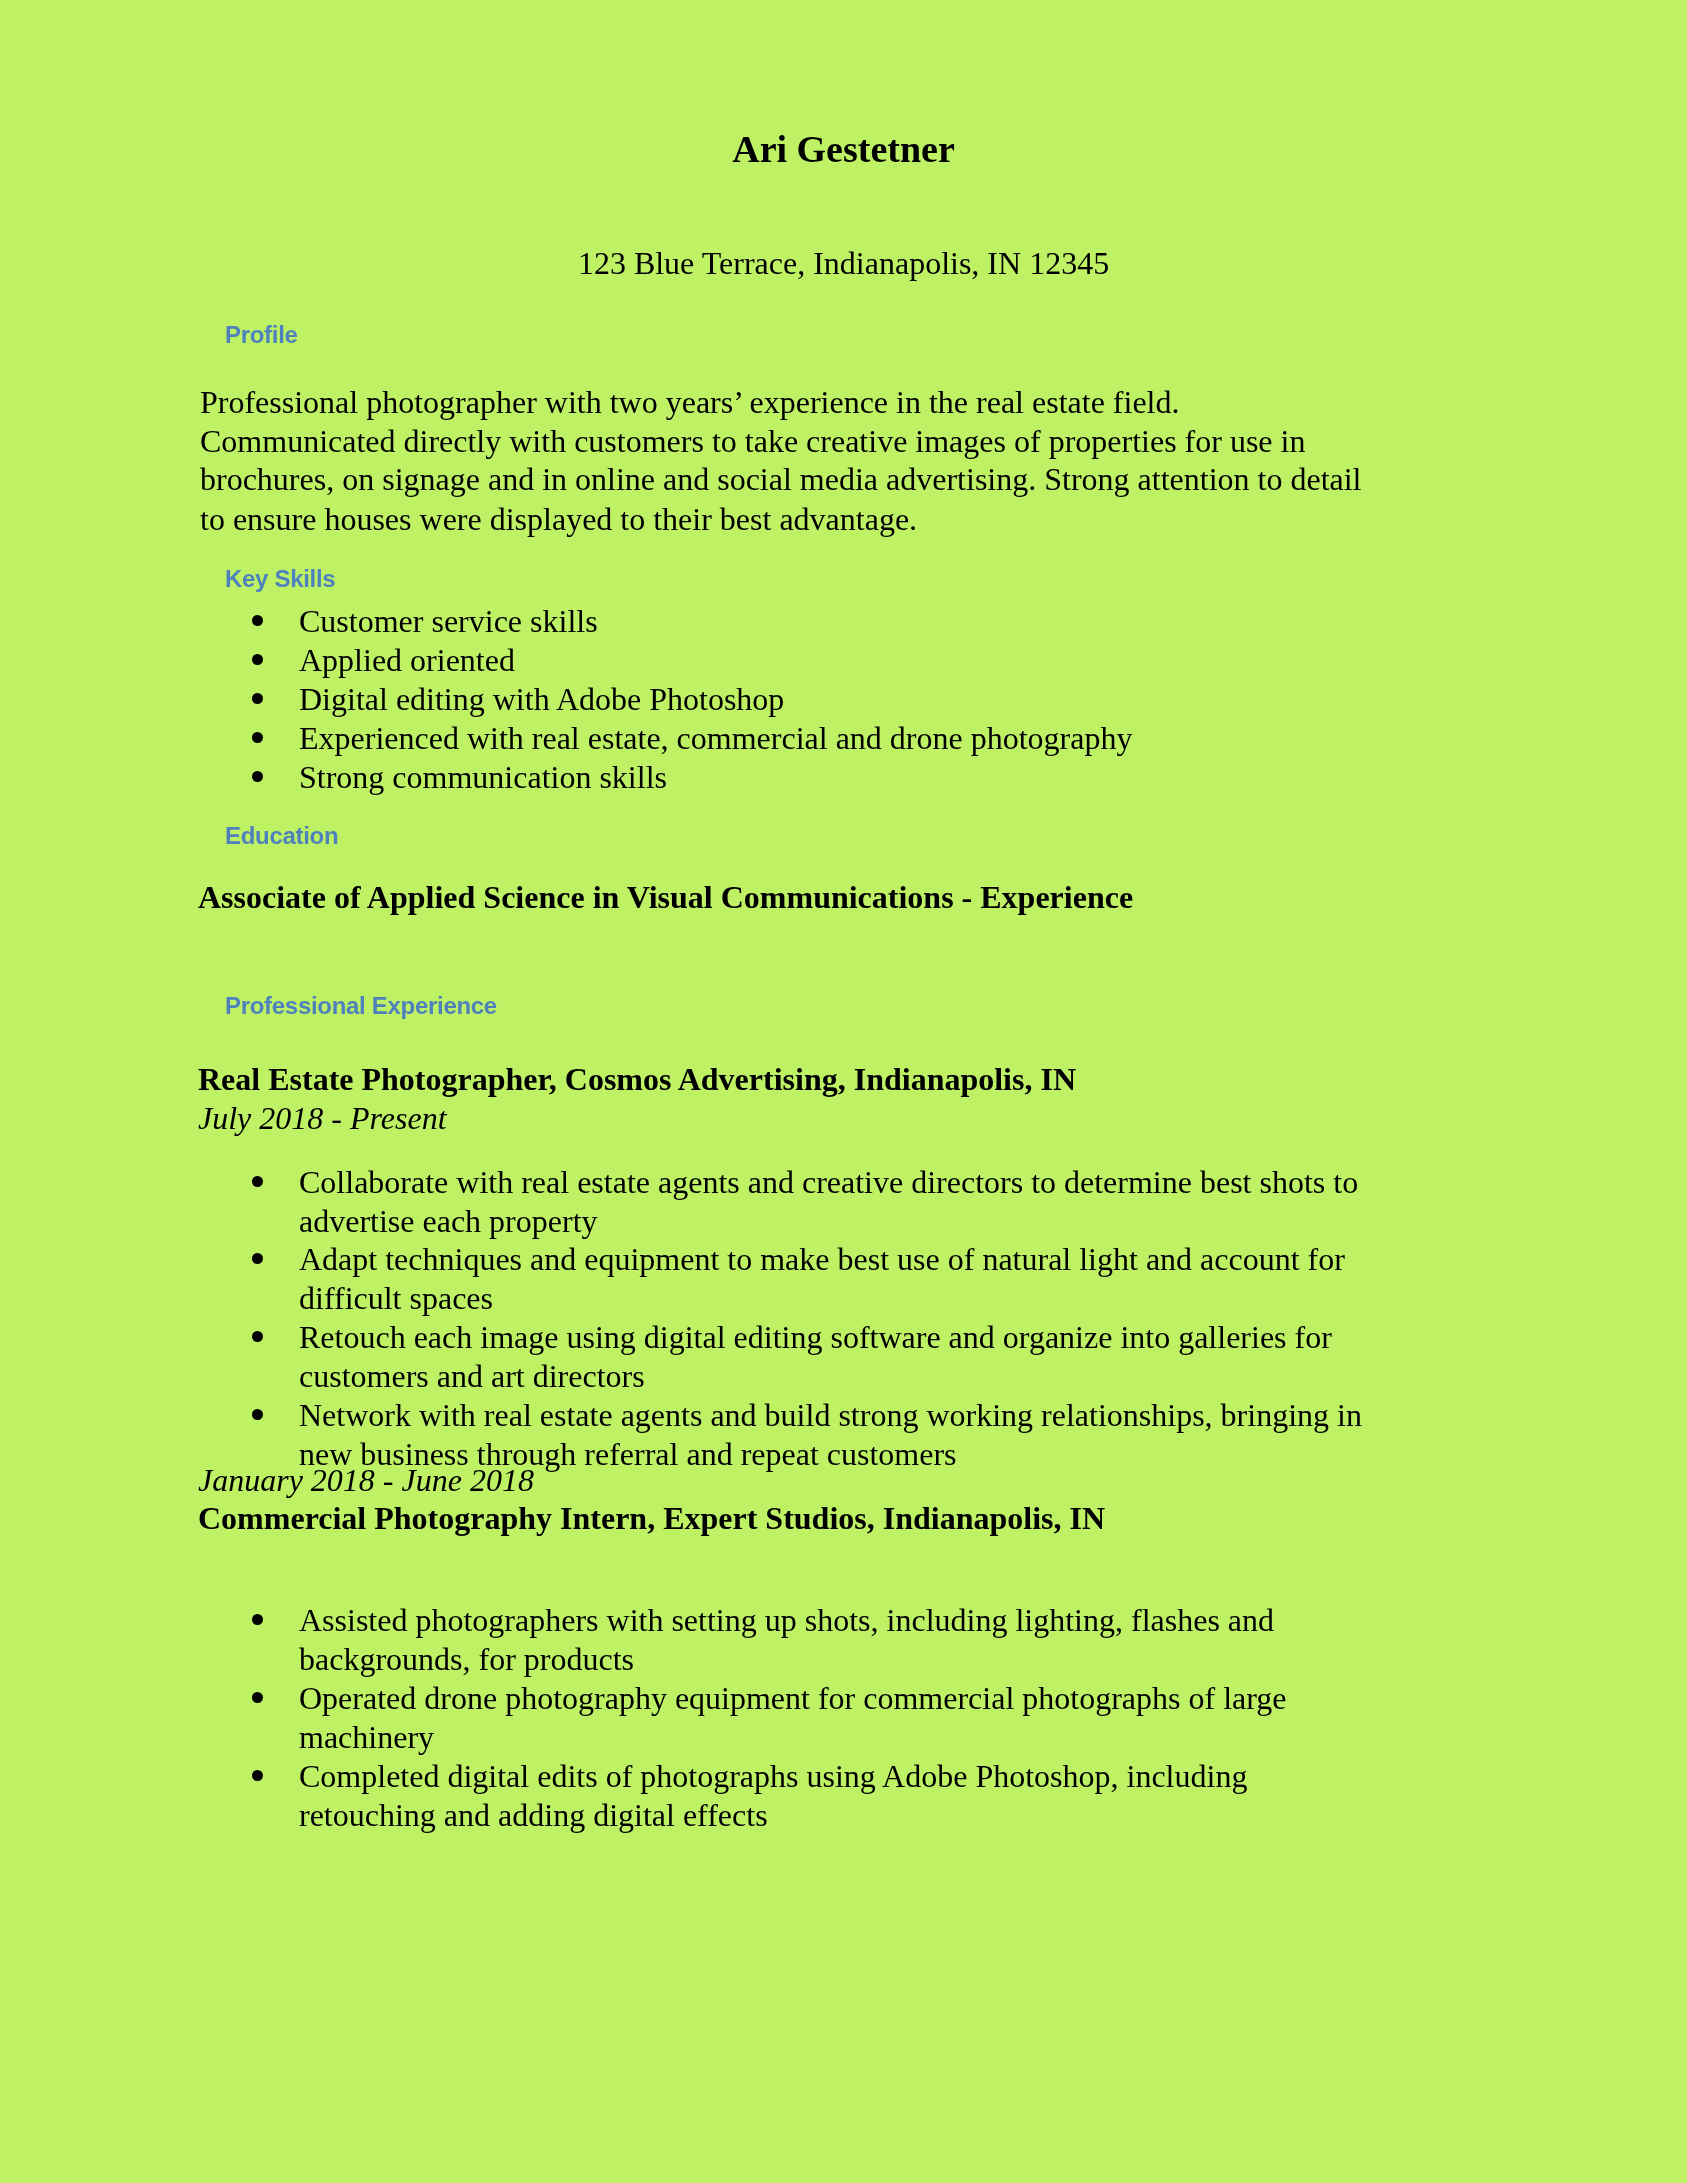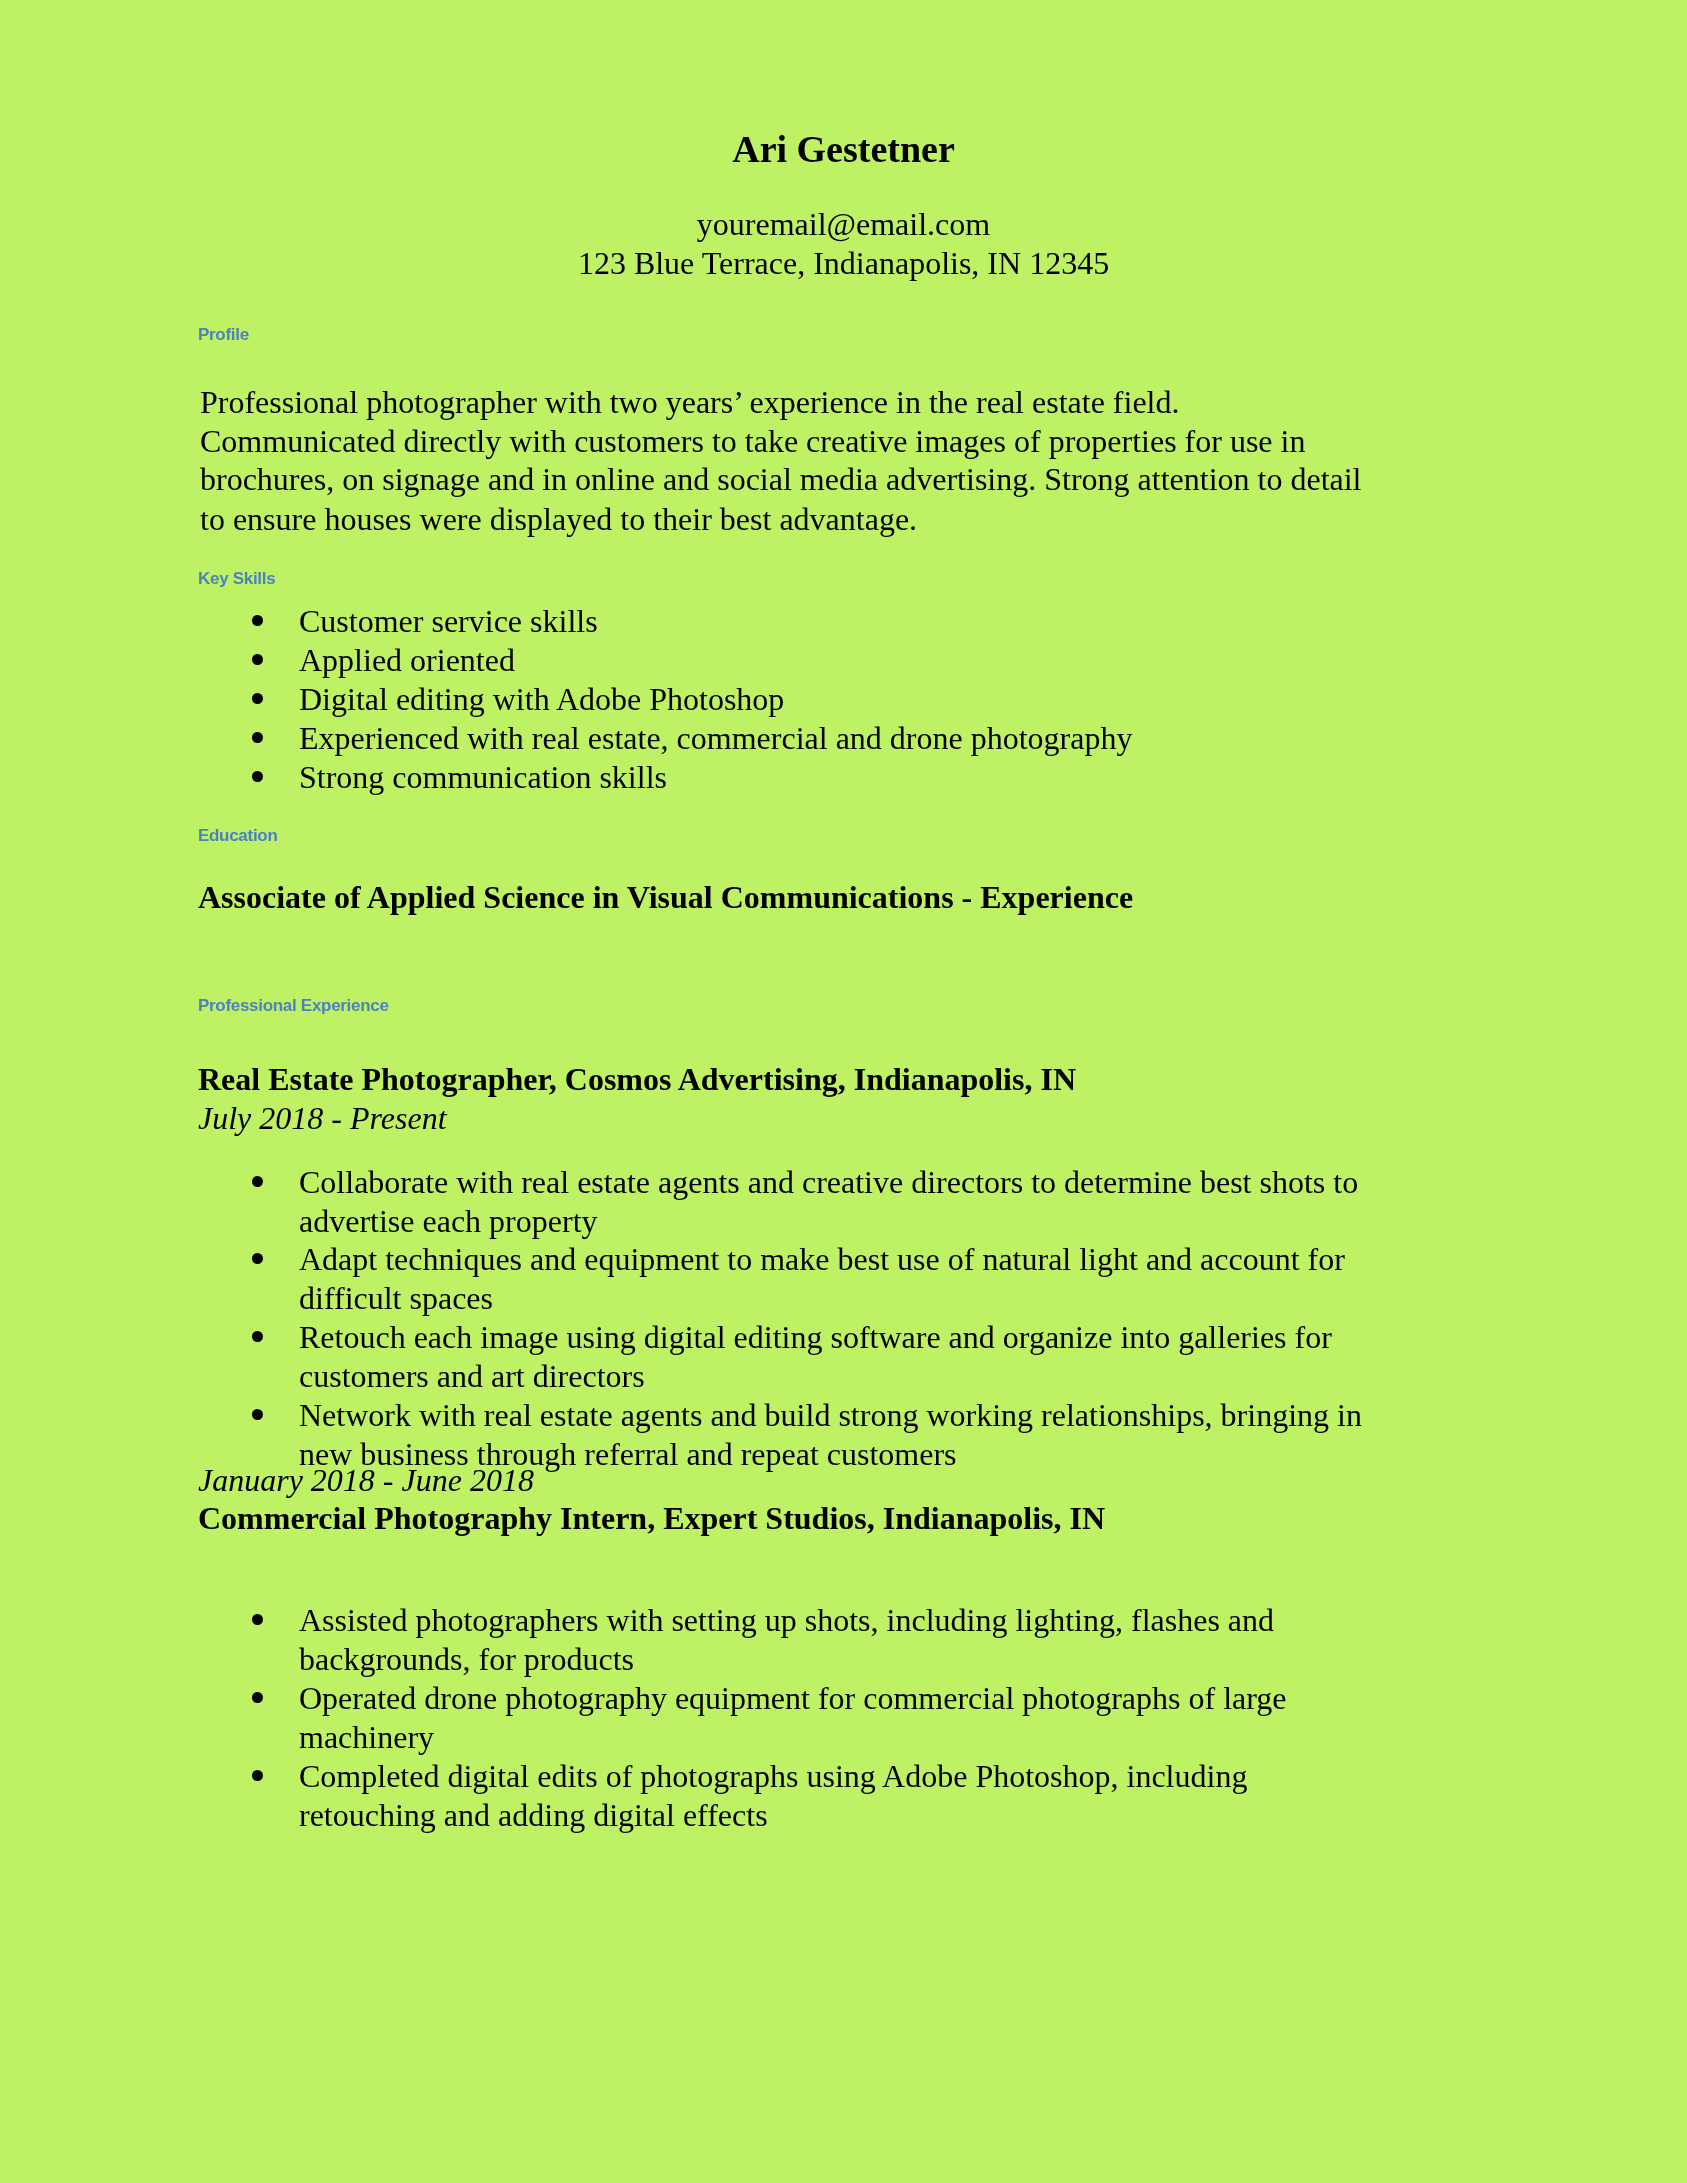--- a/index.html
+++ b/index.html
@@ -11,40 +11,40 @@
     font-family: "Liberation Serif", "DejaVu Serif", serif;
     font-size: 32px;
     line-height: 32px;
     color: #000000;
   }
   .center { left: 0; width: 1687px; text-align: center; }
   .name { font-weight: bold; font-size: 38px; line-height: 38px; }
   .heading {
     font-family: "Liberation Sans", "DejaVu Sans", sans-serif;
     font-weight: bold;
-    font-size: 17px;
+    font-size: 24px;
     line-height: 24.5px;
     letter-spacing: -0.3px;
+    margin-left: 27px;
   }
   .bold { font-weight: bold; }
   .italic { font-style: italic; }
   .bullet-dot {
     position: absolute;
     width: 11.2px; height: 11.2px;
     border-radius: 50%;
     background: #000000;
   }
 </style>
 </head>
 <body>
 
 <div class="page">
 
   <div class="ln center name" style="top:130px;">Ari Gestetner</div>
-  <div class="ln center" style="top:208px;">youremail@email.com</div>
   <div class="ln center" style="top:247px;">123 Blue Terrace, Indianapolis, IN 12345</div>
 
   <div class="ln heading" style="left:198px; top:323px; color:#4F81BD;">Profile</div>
   <div>
     <div class="ln" style="left:200px; top:386px;">Professional photographer with two years’ experience in the real estate field.</div>
     <div class="ln" style="left:200px; top:425px;">Communicated directly with customers to take creative images of properties for use in</div>
     <div class="ln" style="left:200px; top:463px;">brochures, on signage and in online and social media advertising. Strong attention to detail</div>
     <div class="ln" style="left:200px; top:503px;text-align:right;">to ensure houses were displayed to their best advantage.</div>
   </div>
 

